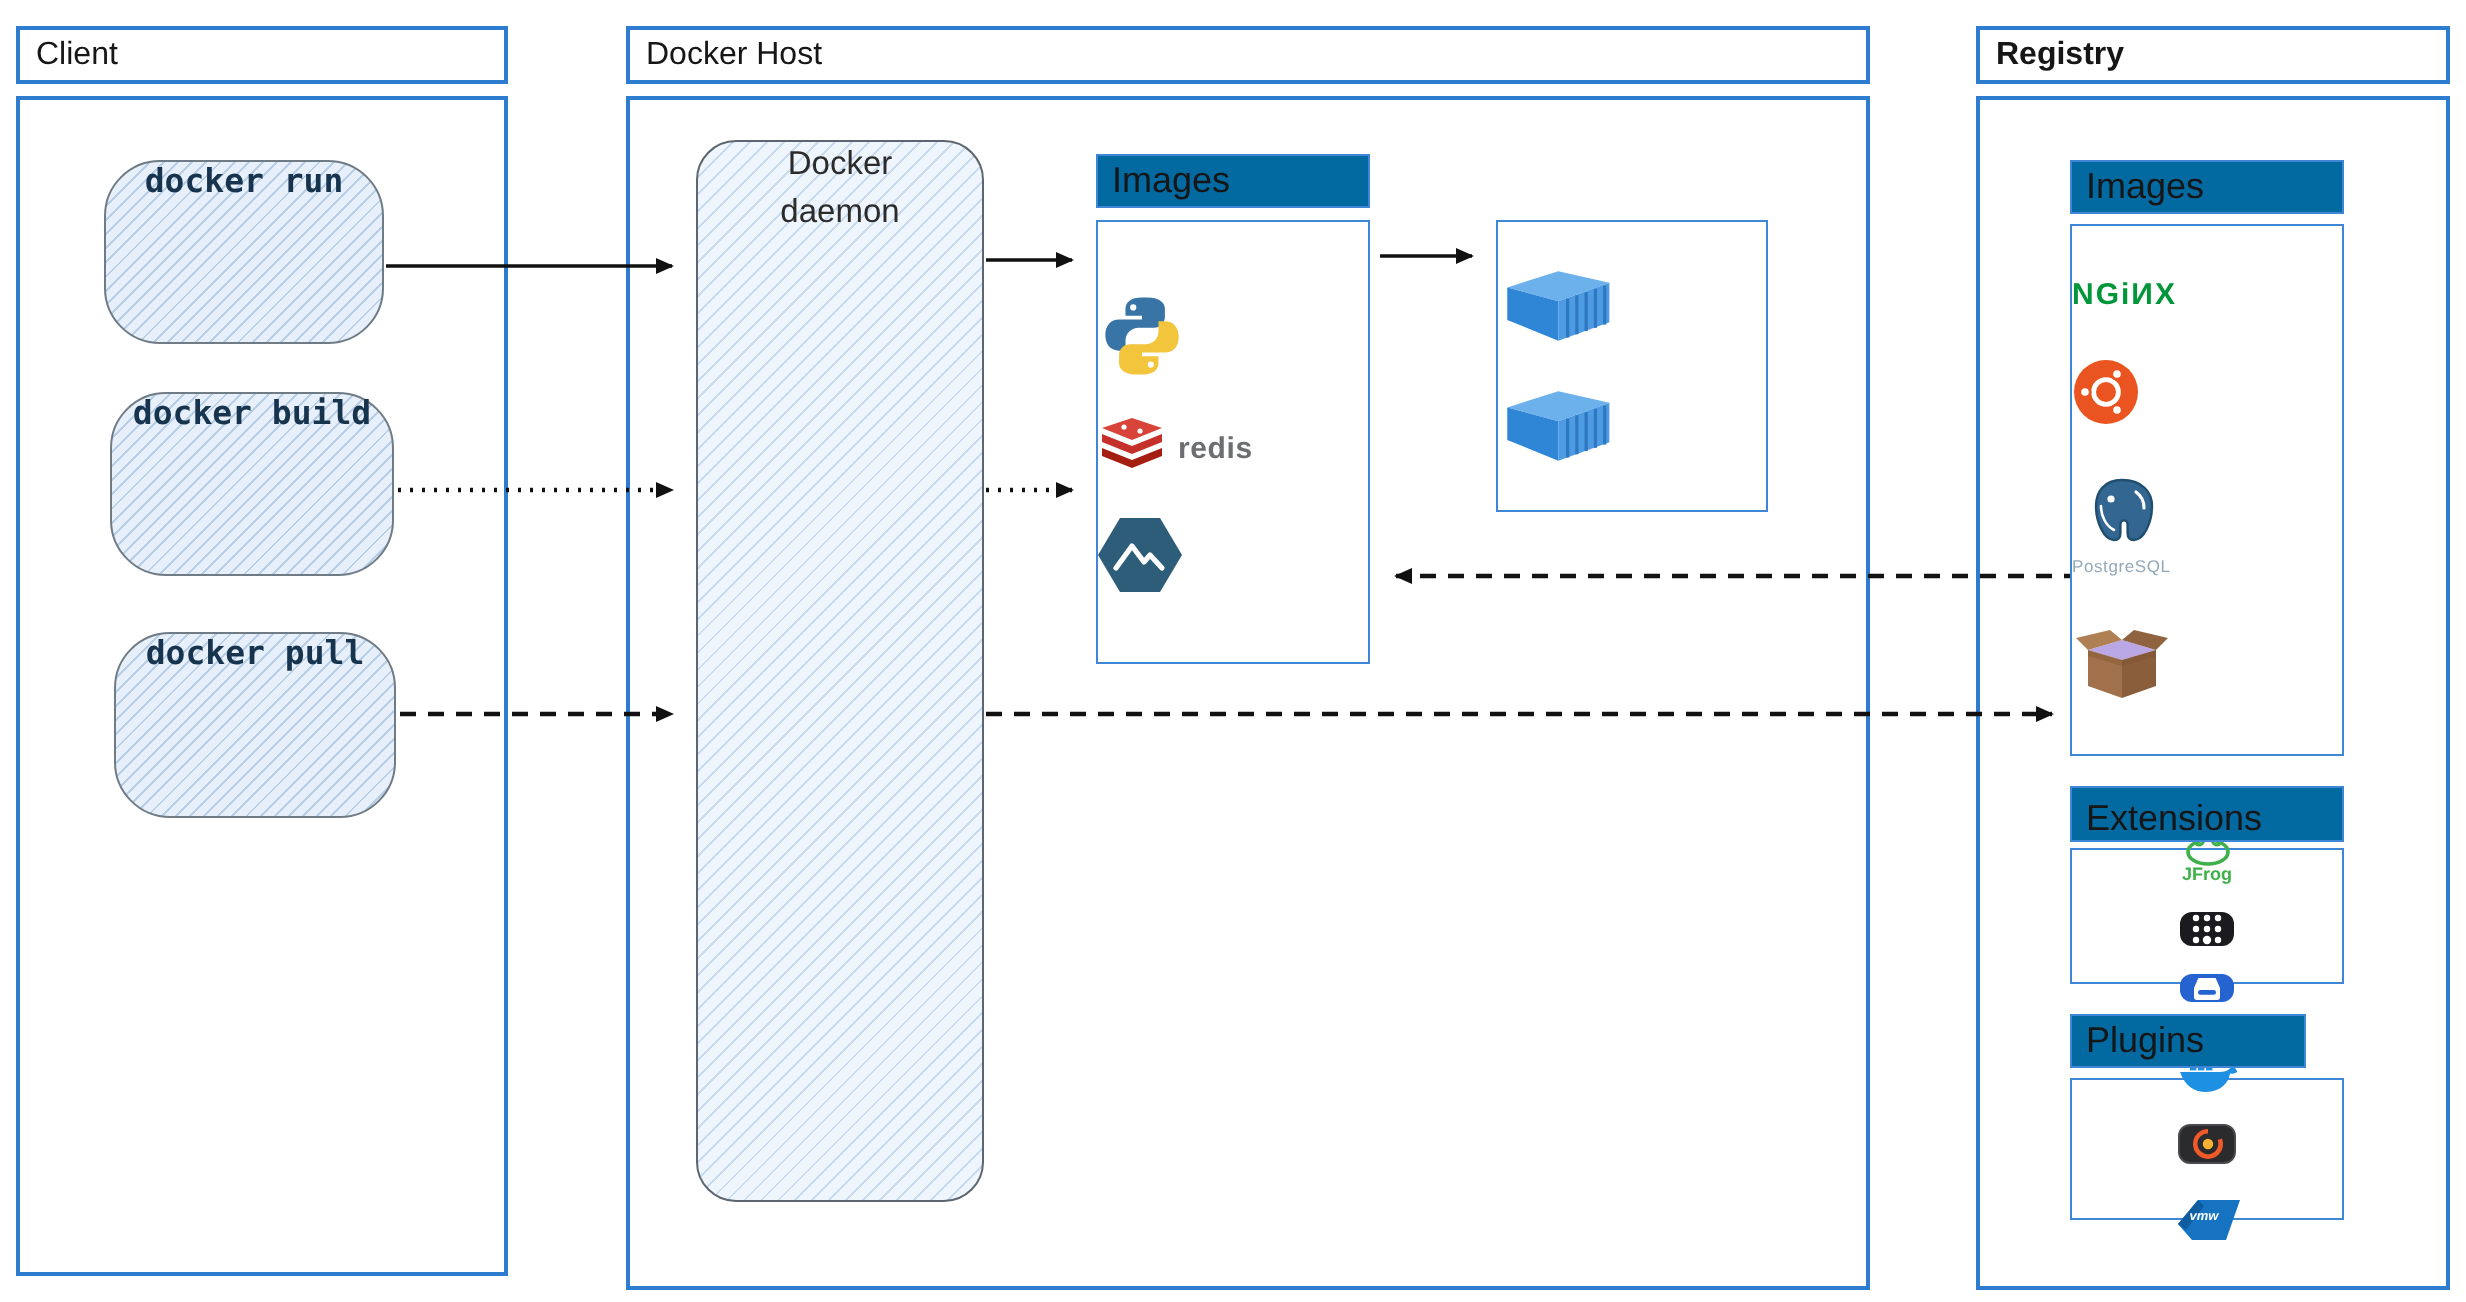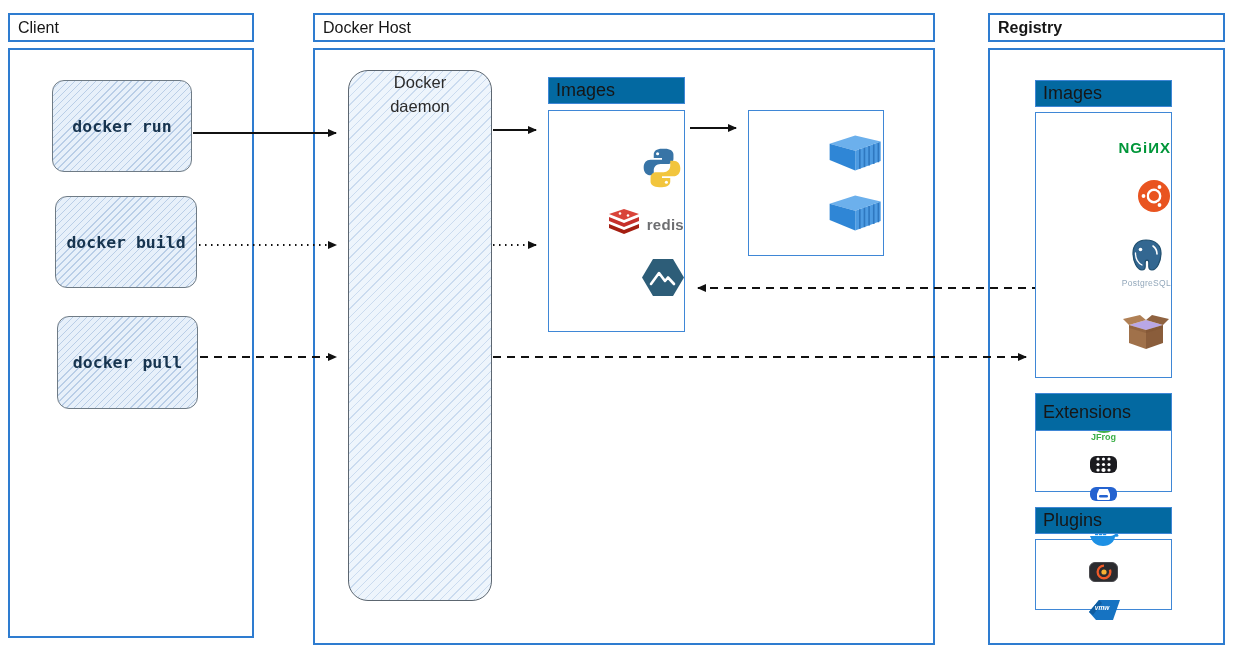--- a/index.html
+++ b/index.html
@@ -15,28 +15,28 @@
   .section-body{
     position:absolute;box-sizing:border-box;border:2px solid #2e7cd0;background:#fff;z-index:1;
   }
   
   .panel-title{
     position:absolute;box-sizing:border-box;border:1.5px solid #3f87d6;background:#0369a1;
     font-size:18px;color:#161616;display:flex;align-items:center;padding-left:7px;z-index:4;
   }
   .panel-body{
     position:absolute;box-sizing:border-box;border:1.5px solid #3f87d6;background:#fff;z-index:3;
-    display:flex;flex-direction:column;align-items:flex-end;justify-content:space-around;
+    display:flex;flex-direction:column;align-items:flex-start;justify-content:space-around;
   }
   
   .cmd-box{
-    position:absolute;box-sizing:border-box;border:1.5px solid #6f7b85;border-radius:12px;
+    position:absolute;box-sizing:border-box;border:1.5px solid #6f7b85;border-radius:28px;
     background-color:#e7f0fa;
     background-image:repeating-linear-gradient(135deg, rgba(110,150,200,0.38) 0px, rgba(110,150,200,0.38) 1px, transparent 1px, transparent 5px);
-    display:flex;align-items:center;justify-content:center;z-index:3;
+    display:flex;justify-content:center;z-index:3;
   }
   .cmd-box span{
     font-family:"DejaVu Sans Mono", monospace;font-size:16.5px;font-weight:600;color:#17344f;
   }
   
   .daemon{
     position:absolute;box-sizing:border-box;border:1.5px solid #5c6670;border-radius:20px;
     background-color:#eef5fc;
     background-image:repeating-linear-gradient(135deg, rgba(120,160,210,0.30) 0px, rgba(120,160,210,0.30) 1px, transparent 1px, transparent 6px);
     display:flex;align-items:flex-start;justify-content:center;z-index:3;
@@ -188,21 +188,21 @@
         <polygon points="8,14 25,9 42,14 25,19" fill="#b9a7e6"></polygon>
         <polygon points="8,14 25,19 25,38 8,32" fill="#a0714a"></polygon>
         <polygon points="42,14 25,19 25,38 42,32" fill="#8a5d3b"></polygon>
         <polygon points="8,14 2,8 19,4 25,9" fill="#b08055"></polygon>
         <polygon points="42,14 48,8 31,4 25,9" fill="#8f6240"></polygon>
         <polygon points="8,14 25,19 42,14 42,17 25,22 8,17" fill="#7a4f31" opacity="0.35"></polygon>
       </svg>
     </div>
   </div>
 
-  <div class="panel-title" style="left:1035px;top:393px;width:137px;height:38px;">
+  <div class="panel-title" style="left:1035px;top:393px;width:137px;height:28px;align-items:flex-end;">
     <span>Extensions</span>
   </div>
   <div class="panel-body" style="left:1035px;top:424px;width:137px;height:68px;">
     <div class="icon-row">
 
       <div class="icon-cell">
         <svg width="26" height="18" viewBox="0 0 26 18">
           <ellipse cx="13" cy="11" rx="10" ry="6" fill="none" stroke="#3eb049" stroke-width="1.8"></ellipse>
           <circle cx="8.5" cy="5" r="2.4" fill="none" stroke="#3eb049" stroke-width="1.6"></circle>
           <circle cx="17.5" cy="5" r="2.4" fill="none" stroke="#3eb049" stroke-width="1.6"></circle>
@@ -230,21 +230,21 @@
 
       <div class="app-icon" style="width:27px;height:27px;background:#2563d0;">
         <svg width="19" height="14" viewBox="0 0 19 14">
           <path d="M3 7l2.2-5h8.6L16 7v4.5a1.5 1.5 0 0 1-1.5 1.5h-10A1.5 1.5 0 0 1 3 11.5z" fill="#ffffff"></path>
           <rect x="5" y="8" width="9" height="2.4" rx="1.2" fill="#2563d0"></rect>
         </svg>
       </div>
     </div>
   </div>
 
-  <div class="panel-title" style="left:1035px;top:507px;width:137px;height:27px;">
+  <div class="panel-title" style="left:1035px;top:507px;width:118px;height:27px;">
     <span>Plugins</span>
   </div>
   <div class="panel-body" style="left:1035px;top:539px;width:137px;height:71px;">
     <div class="icon-row">
 
       <div class="icon-cell">
         <svg width="30" height="23" viewBox="0 0 30 23">
           <g fill="#1d90e4">
             <rect x="6" y="7" width="3.2" height="3.2"></rect>
               <rect x="10" y="7" width="3.2" height="3.2"></rect>

